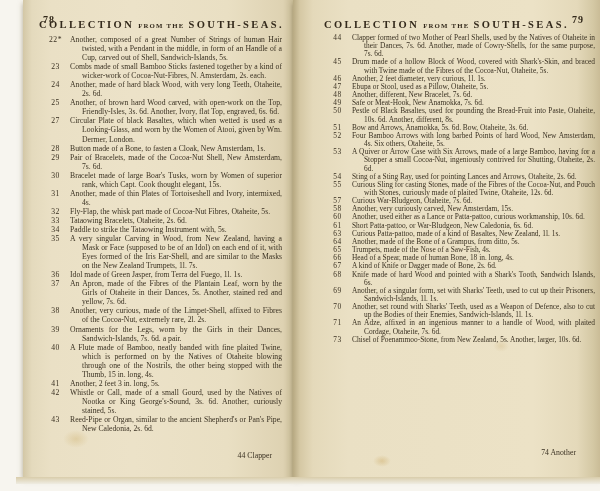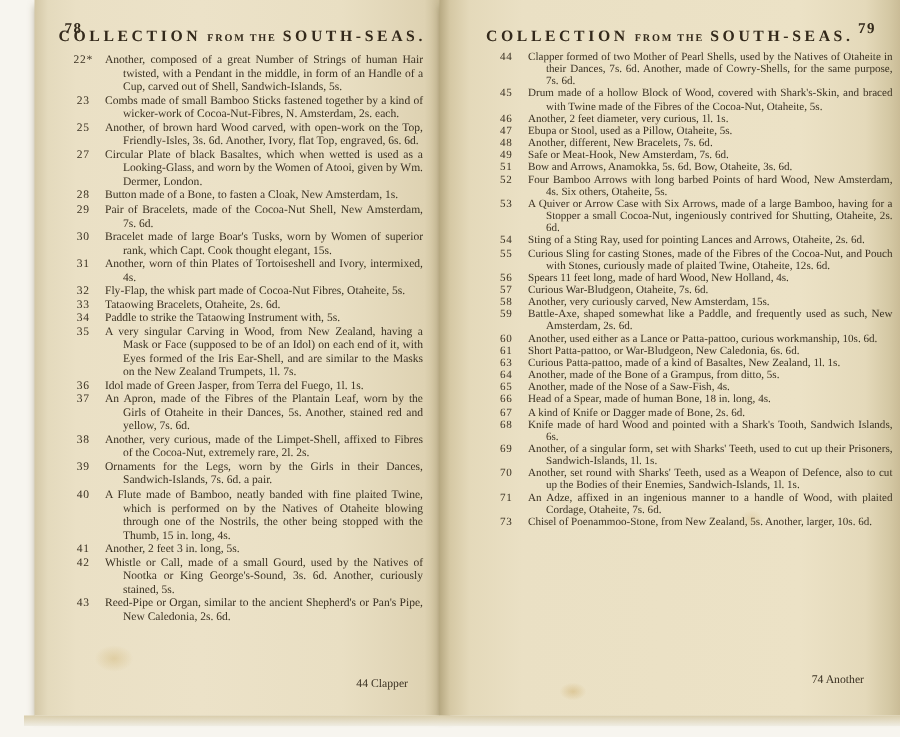--- a/index.html
+++ b/index.html
@@ -65,26 +65,27 @@
 <div class="page page-left">
   <span class="pgnum">78</span>
   <div class="hdr">
     <span class="big">COLLECTION</span>
     <span class="small">FROM THE</span>
     <span class="big">SOUTH-SEAS.</span>
   </div>
   <div class="items">
       <p class="item"><span class="num">22*</span><span>Another, composed of a great Number of Strings of human Hair twisted, with a Pendant in the middle, in form of an Handle of a Cup, carved out of Shell, Sandwich-Islands, 5s.</span></p>
       <p class="item"><span class="num">23</span><span>Combs made of small Bamboo Sticks fastened together by a kind of wicker-work of Cocoa-Nut-Fibres, N. Amsterdam, 2s. each.</span></p>
+      <p class="item"><span class="num">24</span><span>Another, made of hard black Wood, with very long Teeth, Otaheite, 2s. 6d.</span></p>
       <p class="item"><span class="num">25</span><span>Another, of brown hard Wood carved, with open-work on the Top, Friendly-Isles, 3s. 6d. Another, Ivory, flat Top, engraved, 6s. 6d.</span></p>
       <p class="item"><span class="num">27</span><span>Circular Plate of black Basaltes, which when wetted is used as a Looking-Glass, and worn by the Women of Atooi, given by Wm. Dermer, London.</span></p>
       <p class="item"><span class="num">28</span><span>Button made of a Bone, to fasten a Cloak, New Amsterdam, 1s.</span></p>
       <p class="item"><span class="num">29</span><span>Pair of Bracelets, made of the Cocoa-Nut Shell, New Amsterdam, 7s. 6d.</span></p>
       <p class="item"><span class="num">30</span><span>Bracelet made of large Boar's Tusks, worn by Women of superior rank, which Capt. Cook thought elegant, 15s.</span></p>
-      <p class="item"><span class="num">31</span><span>Another, worn of thin Plates of Tortoiseshell and Ivory, intermixed, 4s.</span></p>
+      <p class="item"><span class="num">31</span><span>Another, made of thin Plates of Tortoiseshell and Ivory, intermixed, 4s.</span></p>
       <p class="item"><span class="num">32</span><span>Fly-Flap, the whisk part made of Cocoa-Nut Fibres, Otaheite, 5s.</span></p>
       <p class="item"><span class="num">33</span><span>Tataowing Bracelets, Otaheite, 2s. 6d.</span></p>
       <p class="item"><span class="num">34</span><span>Paddle to strike the Tataowing Instrument with, 5s.</span></p>
       <p class="item"><span class="num">35</span><span>A very singular Carving in Wood, from New Zealand, having a Mask or Face (supposed to be of an Idol) on each end of it, with Eyes formed of the Iris Ear-Shell, and are similar to the Masks on the New Zealand Trumpets, 1l. 7s.</span></p>
       <p class="item"><span class="num">36</span><span>Idol made of Green Jasper, from Terra del Fuego, 1l. 1s.</span></p>
       <p class="item"><span class="num">37</span><span>An Apron, made of the Fibres of the Plantain Leaf, worn by the Girls of Otaheite in their Dances, 5s. Another, stained red and yellow, 7s. 6d.</span></p>
       <p class="item"><span class="num">38</span><span>Another, very curious, made of the Limpet-Shell, affixed to Fibres of the Cocoa-Nut, extremely rare, 2l. 2s.</span></p>
       <p class="item"><span class="num">39</span><span>Ornaments for the Legs, worn by the Girls in their Dances, Sandwich-Islands, 7s. 6d. a pair.</span></p>
       <p class="item"><span class="num">40</span><span>A Flute made of Bamboo, neatly banded with fine plaited Twine, which is performed on by the Natives of Otaheite blowing through one of the Nostrils, the other being stopped with the Thumb, 15 in. long, 4s.</span></p>
       <p class="item"><span class="num">41</span><span>Another, 2 feet 3 in. long, 5s.</span></p>
@@ -101,36 +102,35 @@
   <div class="hdr">
     <span class="big">COLLECTION</span>
     <span class="small">FROM THE</span>
     <span class="big">SOUTH-SEAS.</span>
   </div>
   <div class="items">
       <p class="item"><span class="num">44</span><span>Clapper formed of two Mother of Pearl Shells, used by the Natives of Otaheite in their Dances, 7s. 6d. Another, made of Cowry-Shells, for the same purpose, 7s. 6d.</span></p>
       <p class="item"><span class="num">45</span><span>Drum made of a hollow Block of Wood, covered with Shark's-Skin, and braced with Twine made of the Fibres of the Cocoa-Nut, Otaheite, 5s.</span></p>
       <p class="item"><span class="num">46</span><span>Another, 2 feet diameter, very curious, 1l. 1s.</span></p>
       <p class="item"><span class="num">47</span><span>Ebupa or Stool, used as a Pillow, Otaheite, 5s.</span></p>
-      <p class="item"><span class="num">48</span><span>Another, different, New Bracelets, 7s. 6d.</span></p>
-      <p class="item"><span class="num">49</span><span>Safe or Meat-Hook, New Amsterdam, 7s. 6d.</span></p>
+      <p class="item"><span class="num">48</span><span>Another, different, New Bracelet, 7s. 6d.</span></p>
+      <p class="item"><span class="num">49</span><span>Safe or Meat-Hook, New Anamokka, 7s. 6d.</span></p>
+      <p class="item"><span class="num">50</span><span>Pestle of Black Basaltes, used for pounding the Bread-Fruit into Paste, Otaheite, 10s. 6d. Another, different, 8s.</span></p>
       <p class="item"><span class="num">51</span><span>Bow and Arrows, Anamokka, 5s. 6d. Bow, Otaheite, 3s. 6d.</span></p>
       <p class="item"><span class="num">52</span><span>Four Bamboo Arrows with long barbed Points of hard Wood, New Amsterdam, 4s. Six others, Otaheite, 5s.</span></p>
       <p class="item"><span class="num">53</span><span>A Quiver or Arrow Case with Six Arrows, made of a large Bamboo, having for a Stopper a small Cocoa-Nut, ingeniously contrived for Shutting, Otaheite, 2s. 6d.</span></p>
       <p class="item"><span class="num">54</span><span>Sting of a Sting Ray, used for pointing Lances and Arrows, Otaheite, 2s. 6d.</span></p>
       <p class="item"><span class="num">55</span><span>Curious Sling for casting Stones, made of the Fibres of the Cocoa-Nut, and Pouch with Stones, curiously made of plaited Twine, Otaheite, 12s. 6d.</span></p>
-      <p class="item"><span class="num">56</span><span>Spears 11 feet long, made of hard Wood, New Holland, 4s.</span></p>
       <p class="item"><span class="num">57</span><span>Curious War-Bludgeon, Otaheite, 7s. 6d.</span></p>
       <p class="item"><span class="num">58</span><span>Another, very curiously carved, New Amsterdam, 15s.</span></p>
-      <p class="item"><span class="num">59</span><span>Battle-Axe, shaped somewhat like a Paddle, and frequently used as such, New Amsterdam, 2s. 6d.</span></p>
       <p class="item"><span class="num">60</span><span>Another, used either as a Lance or Patta-pattoo, curious workmanship, 10s. 6d.</span></p>
       <p class="item"><span class="num">61</span><span>Short Patta-pattoo, or War-Bludgeon, New Caledonia, 6s. 6d.</span></p>
       <p class="item"><span class="num">63</span><span>Curious Patta-pattoo, made of a kind of Basaltes, New Zealand, 1l. 1s.</span></p>
       <p class="item"><span class="num">64</span><span>Another, made of the Bone of a Grampus, from ditto, 5s.</span></p>
-      <p class="item"><span class="num">65</span><span>Another, made of the Nose of a Saw-Fish, 4s.</span></p>
+      <p class="item"><span class="num">65</span><span>Trumpets, made of the Nose of a Saw-Fish, 4s.</span></p>
       <p class="item"><span class="num">66</span><span>Head of a Spear, made of human Bone, 18 in. long, 4s.</span></p>
       <p class="item"><span class="num">67</span><span>A kind of Knife or Dagger made of Bone, 2s. 6d.</span></p>
       <p class="item"><span class="num">68</span><span>Knife made of hard Wood and pointed with a Shark's Tooth, Sandwich Islands, 6s.</span></p>
       <p class="item"><span class="num">69</span><span>Another, of a singular form, set with Sharks' Teeth, used to cut up their Prisoners, Sandwich-Islands, 1l. 1s.</span></p>
       <p class="item"><span class="num">70</span><span>Another, set round with Sharks' Teeth, used as a Weapon of Defence, also to cut up the Bodies of their Enemies, Sandwich-Islands, 1l. 1s.</span></p>
       <p class="item"><span class="num">71</span><span>An Adze, affixed in an ingenious manner to a handle of Wood, with plaited Cordage, Otaheite, 7s. 6d.</span></p>
       <p class="item"><span class="num">73</span><span>Chisel of Poenammoo-Stone, from New Zealand, 5s. Another, larger, 10s. 6d.</span></p>
     </div>
   <span class="catchword">74 Another</span>
   <div class="stain" style="left:80px; top:455px; width:18px; height:12px; background:radial-gradient(rgba(190,145,55,.3),rgba(190,145,55,0) 70%);"></div>

